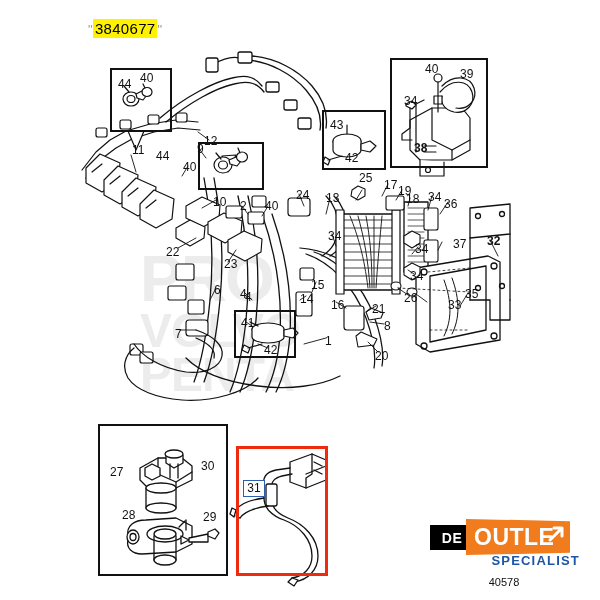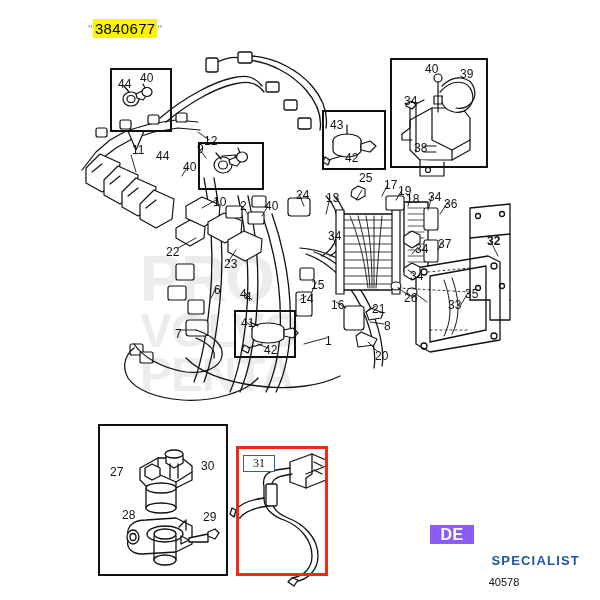--- a/index.html
+++ b/index.html
@@ -31,22 +31,22 @@
   
   #redbox{position:absolute;border:3px solid #ee2a10;box-sizing:border-box;background:transparent;}
   #blue31{position:absolute;border:1.6px solid #2f5fa8;box-sizing:border-box;
           background:#fff;color:#111;font-size:12px;line-height:15px;text-align:center;}
 
   
   .lbl{position:absolute;font-size:12px;line-height:12px;color:#111;white-space:nowrap;}
 
   
   #logo{position:absolute;left:430px;top:516px;width:150px;height:58px;}
-  #logo .de{position:absolute;left:0;top:9px;width:44px;height:19px;background:#8b5cf6;
-            color:#fff;font-weight:bold;font-size:16px;letter-spacing:.5px;
+  #logo .de{position:absolute;left:0;top:9px;width:44px;height:25px;background:#000000;
+            color:#fff;font-weight:bold;font-size:14px;letter-spacing:.5px;
             display:flex;align-items:center;justify-content:center;}
   #logo .outlet{position:absolute;left:36px;top:3px;width:104px;height:36px;background:#f07c1d;
             color:#fff;font-weight:bold;font-size:23px;letter-spacing:.5px;
             display:flex;align-items:center;justify-content:flex-start;padding-left:8px;
             box-sizing:border-box;
             clip-path:polygon(0 0,100% 6%,100% 94%,0 100%);}
   #logo .arrow{position:absolute;left:116px;top:8px;width:20px;height:20px;}
   #logo .spec{position:absolute;left:56px;top:37px;width:94px;text-align:right;
             color:#1c56a5;font-weight:bold;font-size:13px;letter-spacing:1.2px;}
   #refno{position:absolute;left:462px;top:576px;width:84px;text-align:center;
@@ -365,35 +365,35 @@
   </svg>
 
   <div class="box" style="left:110px;top:68px;width:62px;height:64px;"></div>
   <div class="box" style="left:198px;top:142px;width:66px;height:48px;"></div>
   <div class="box" style="left:322px;top:110px;width:64px;height:60px;"></div>
   <div class="box" style="left:390px;top:58px;width:98px;height:110px;"></div>
   <div class="box" style="left:234px;top:310px;width:62px;height:48px;"></div>
   <div class="box" style="left:98px;top:424px;width:130px;height:152px;"></div>
 
   <div id="redbox" style="left:236px;top:446px;width:92px;height:130px;"></div>
-  <div id="blue31" style="left:243px;top:455px;width:32px;height:17px;font-family:Liberation Serif, serif;">31</div>
+  <div id="blue31" style="left:243px;top:480px;width:22px;height:17px;">31</div>
 
   <div class="lbl" style="left:118px;top:78px;">44</div>
   <div class="lbl" style="left:140px;top:72px;">40</div>
   <div class="lbl" style="left:132px;top:144px;text-align:right;">11</div>
   <div class="lbl" style="left:156px;top:150px;">44</div>
   <div class="lbl" style="left:204px;top:135px;">12</div>
   <div class="lbl" style="left:197px;top:143px;">9</div>
   <div class="lbl" style="left:183px;top:161px;">40</div>
   <div class="lbl" style="left:330px;top:119px;">43</div>
   <div class="lbl" style="left:345px;top:152px;">42</div>
   <div class="lbl" style="left:425px;top:63px;">40</div>
   <div class="lbl" style="left:460px;top:68px;">39</div>
   <div class="lbl" style="left:404px;top:95px;">34</div>
-  <div class="lbl" style="left:414px;top:142px;">38</div>
+  <div class="lbl" style="left:414px;top:142px;font-weight:bold;">38</div>
   <div class="lbl" style="left:213px;top:196px;">10</div>
   <div class="lbl" style="left:240px;top:200px;">2</div>
   <div class="lbl" style="left:296px;top:189px;">24</div>
   <div class="lbl" style="left:326px;top:192px;">13</div>
   <div class="lbl" style="left:359px;top:172px;">25</div>
   <div class="lbl" style="left:384px;top:179px;">17</div>
   <div class="lbl" style="left:398px;top:185px;">19</div>
   <div class="lbl" style="left:406px;top:193px;">18</div>
   <div class="lbl" style="left:428px;top:191px;">34</div>
   <div class="lbl" style="left:444px;top:198px;">36</div>
@@ -407,34 +407,35 @@
   <div class="lbl" style="left:300px;top:293px;">14</div>
   <div class="lbl" style="left:331px;top:299px;">16</div>
   <div class="lbl" style="left:372px;top:303px;">21</div>
   <div class="lbl" style="left:384px;top:320px;">8</div>
   <div class="lbl" style="left:375px;top:350px;">20</div>
   <div class="lbl" style="left:325px;top:335px;">1</div>
   <div class="lbl" style="left:404px;top:292px;">26</div>
   <div class="lbl" style="left:448px;top:299px;">33</div>
   <div class="lbl" style="left:465px;top:288px;">35</div>
   <div class="lbl" style="left:410px;top:270px;">34</div>
-  <div class="lbl" style="left:438px;top:238px;">37</div>
+  <div class="lbl" style="left:438px;top:238px;padding-left:15px;">37</div>
   <div class="lbl" style="left:487px;top:235px;font-weight:bold;">32</div>
   <div class="lbl" style="left:415px;top:243px;">34</div>
   <div class="lbl" style="left:175px;top:328px;">7</div>
   <div class="lbl" style="left:245px;top:291px;">4</div>
   <div class="lbl" style="left:241px;top:317px;">41</div>
   <div class="lbl" style="left:264px;top:344px;">42</div>
   <div class="lbl" style="left:110px;top:466px;">27</div>
   <div class="lbl" style="left:201px;top:460px;">30</div>
   <div class="lbl" style="left:122px;top:509px;">28</div>
   <div class="lbl" style="left:203px;top:511px;">29</div>
 
   <div id="logo">
     <div class="de">DE</div>
+    <div class="outlet">OUTLE</div>
     <svg class="arrow" viewBox="0 0 20 20">
       <path d="M4 16 L15 5 M8 4 L16 4 L16 12" stroke="#ffffff" stroke-width="3" fill="none" stroke-linecap="round" stroke-linejoin="round"></path>
     </svg>
     <div class="spec">SPECIALIST</div>
   </div>
   <div id="refno">40578</div>
 
 </div>
 
 </body></html>

